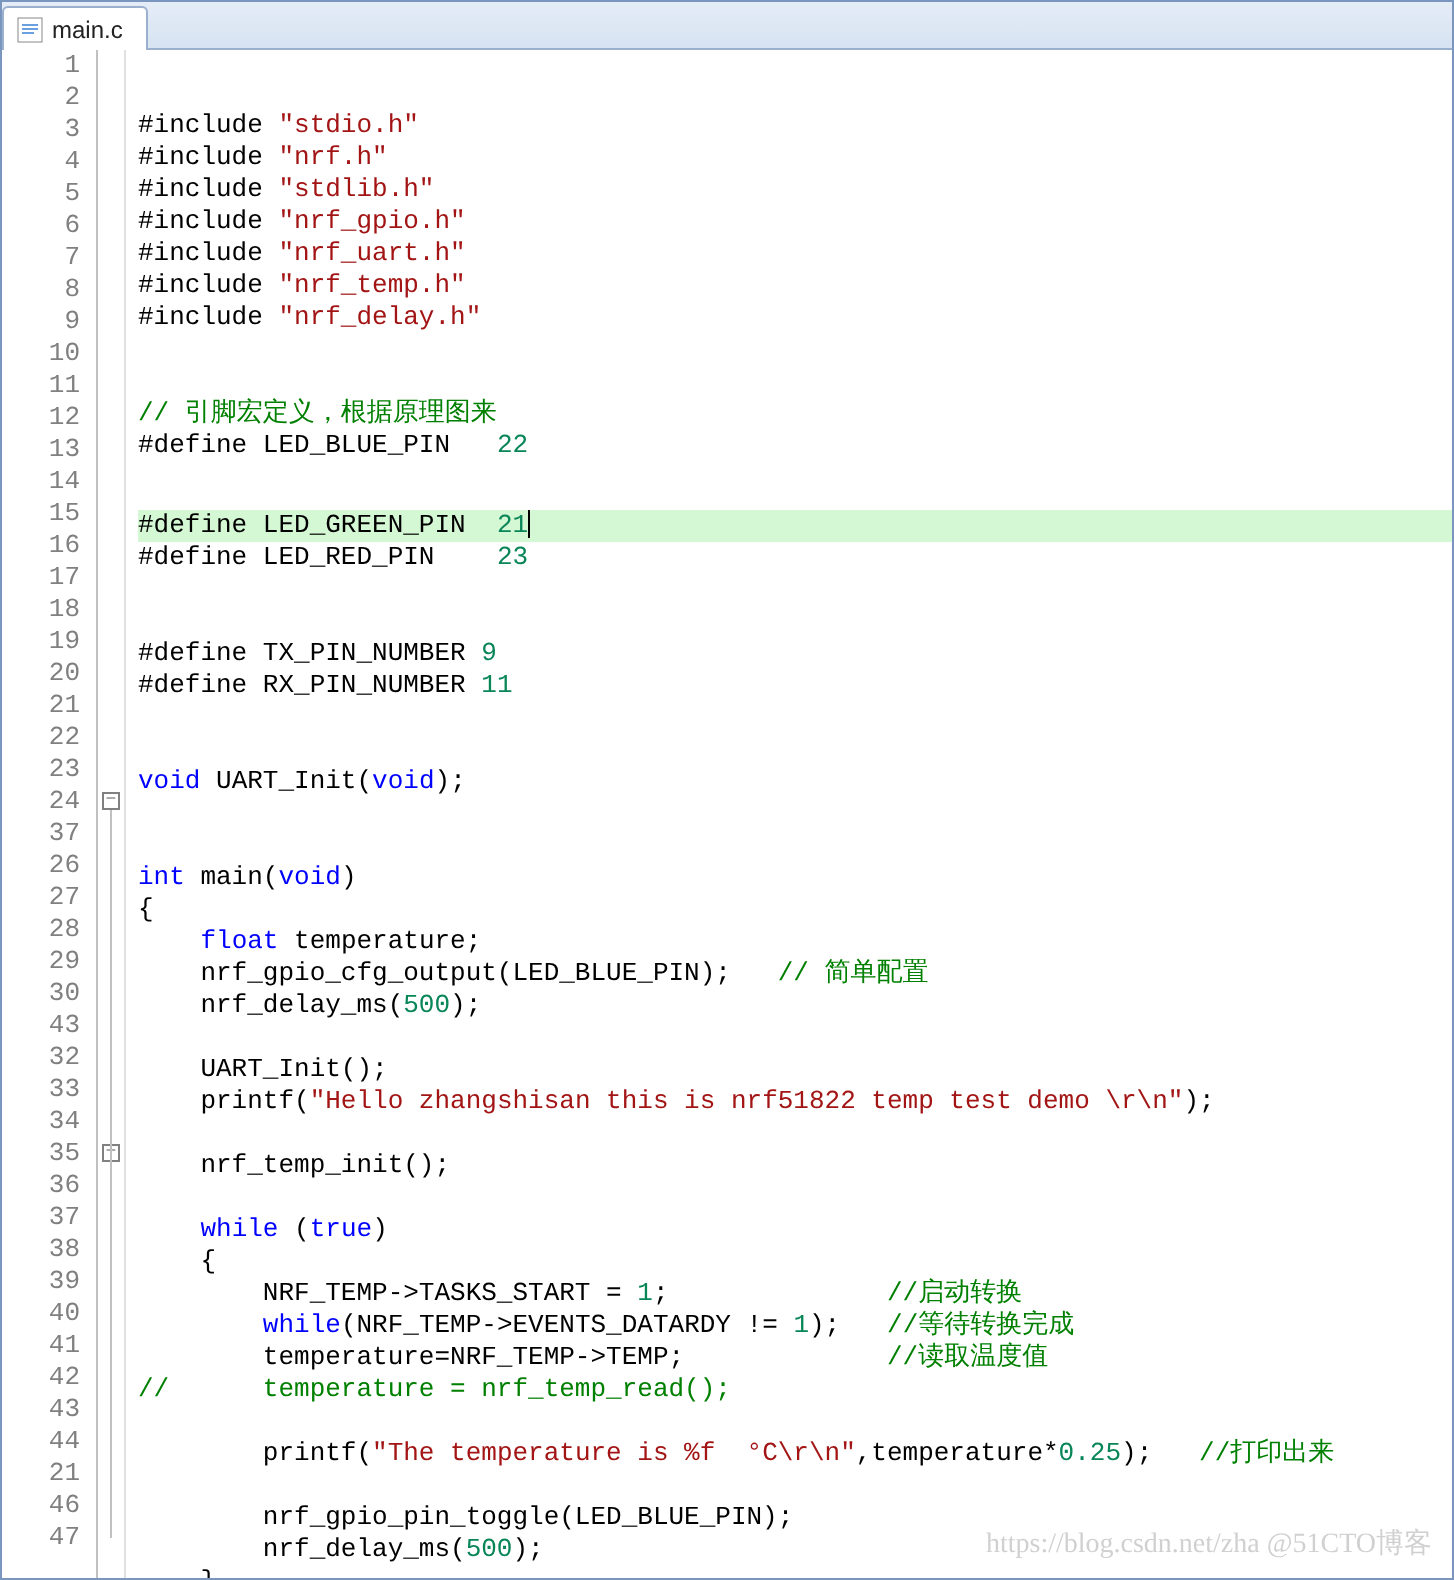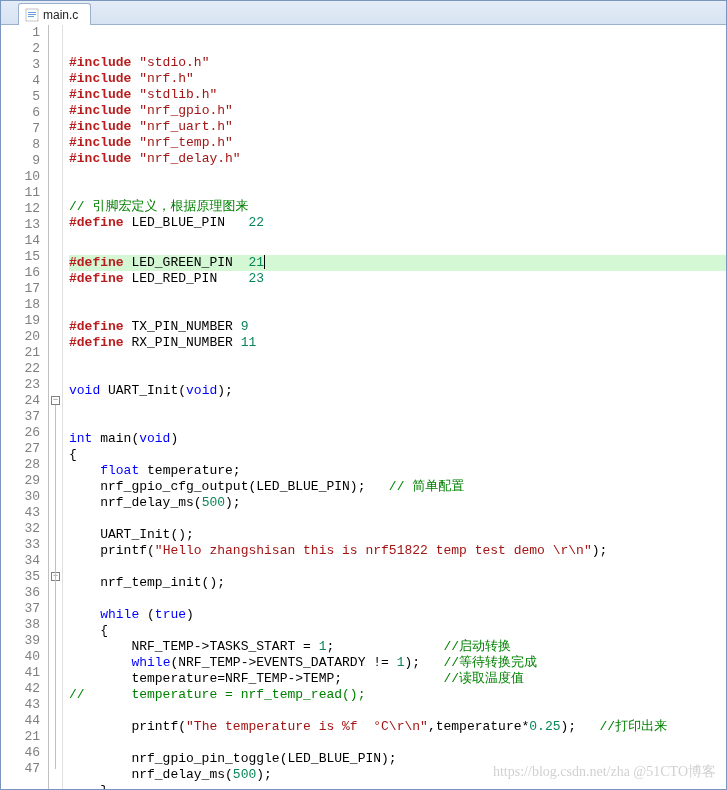--- a/index.html
+++ b/index.html
@@ -10,21 +10,21 @@
     width: 727px;
     height: 790px;
     overflow: hidden;
     border: 1px solid #7a96bf;
   }
   .tab-bar {
     background: linear-gradient(to bottom, #e4ecf7, #d7e3f2);
     height: 24px;
     display: flex;
     align-items: flex-end;
-    padding-left: 17px;
+    padding-left: 0;
     border-bottom: 1px solid #9ab0cc;
   }
   .tab {
     background: #fff;
     border: 1px solid #9ab0cc;
     border-bottom: none;
     border-top-left-radius: 3px;
     border-top-right-radius: 3px;
     padding: 2px 12px 2px 6px;
     display: flex;
@@ -101,21 +101,21 @@
     color: #808080;
     background: #fff;
   }
   .fold-col .vline {
     position: absolute;
     left: 6px;
     width: 1px;
     background: #c0c0c0;
   }
   .kw   { color: #0000ff; }
-  .pp   { color: #b91c1c; font-weight: bold; }
+  .pp   { color: #000000; }
   .str  { color: #a31515; }
   .num  { color: #098658; }
   .cmt  { color: #008000; }
   .cursor {
     display: inline-block;
     width: 1px;
     height: 14px;
     background: #000;
     vertical-align: text-top;
   }

